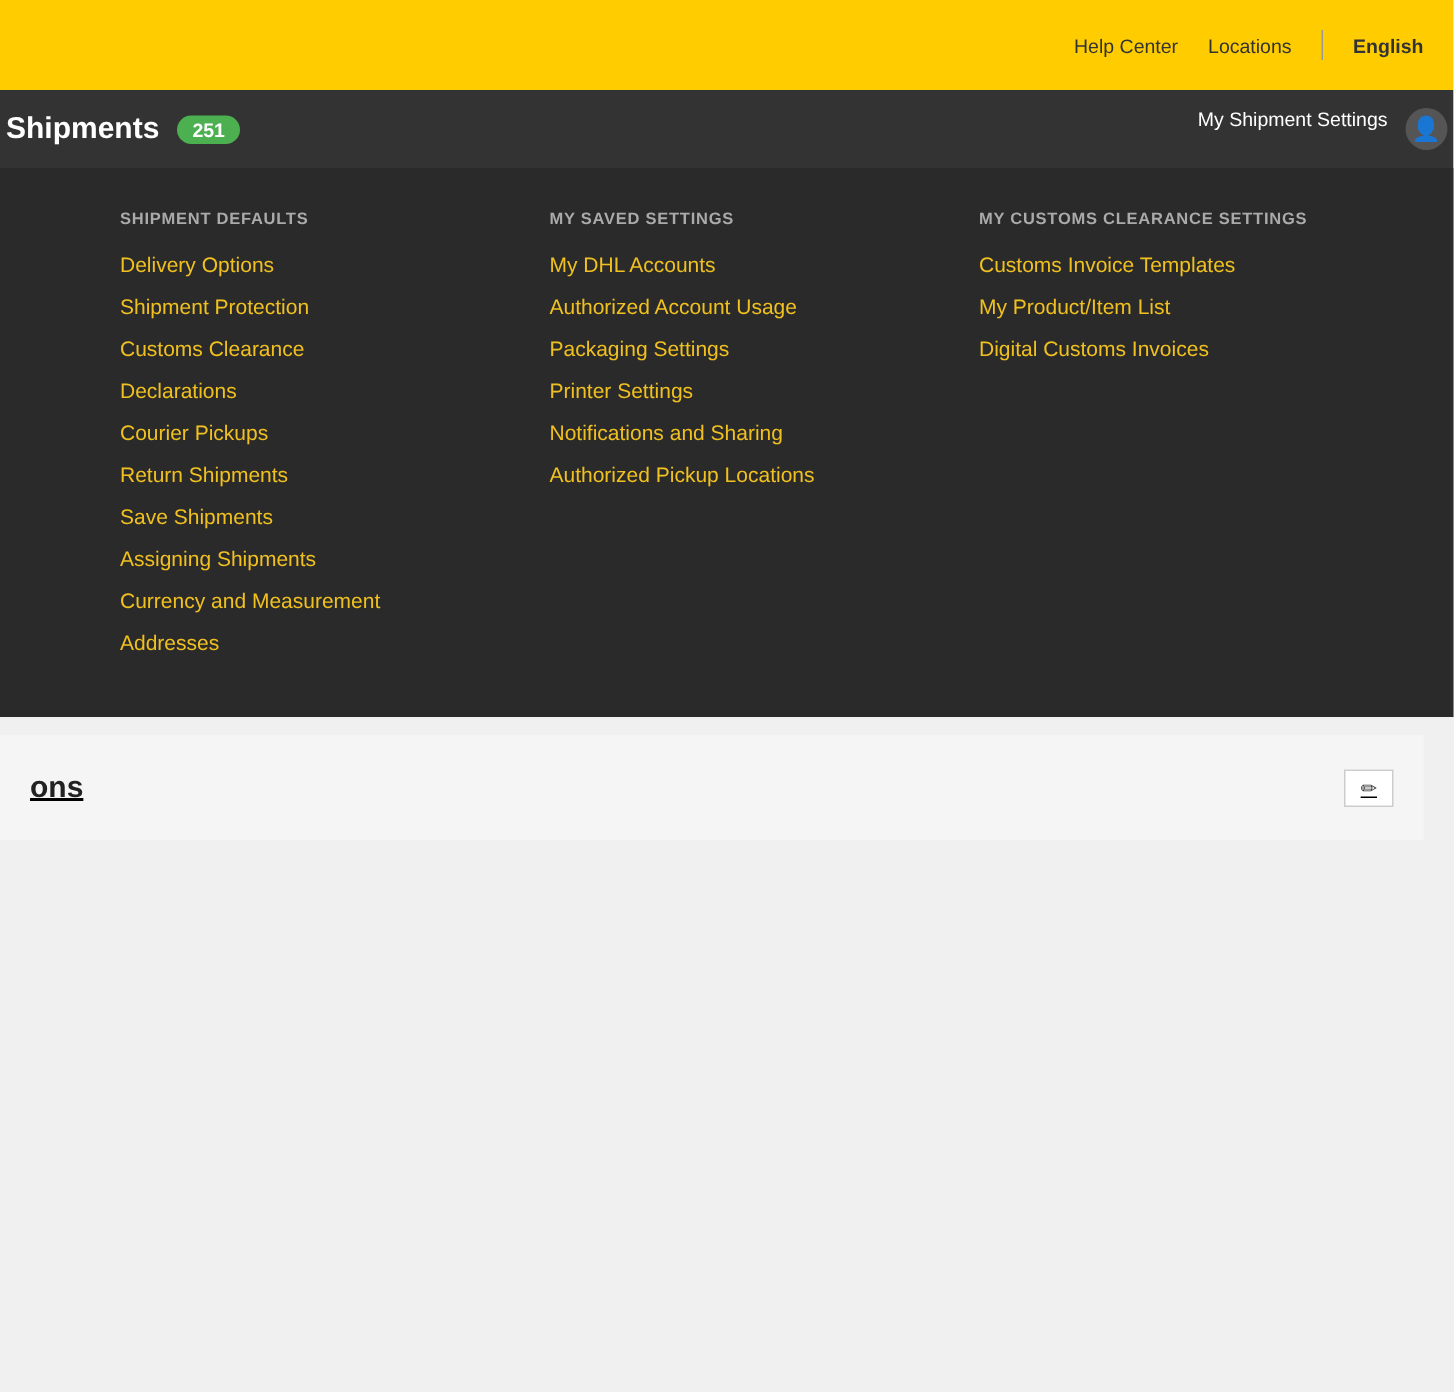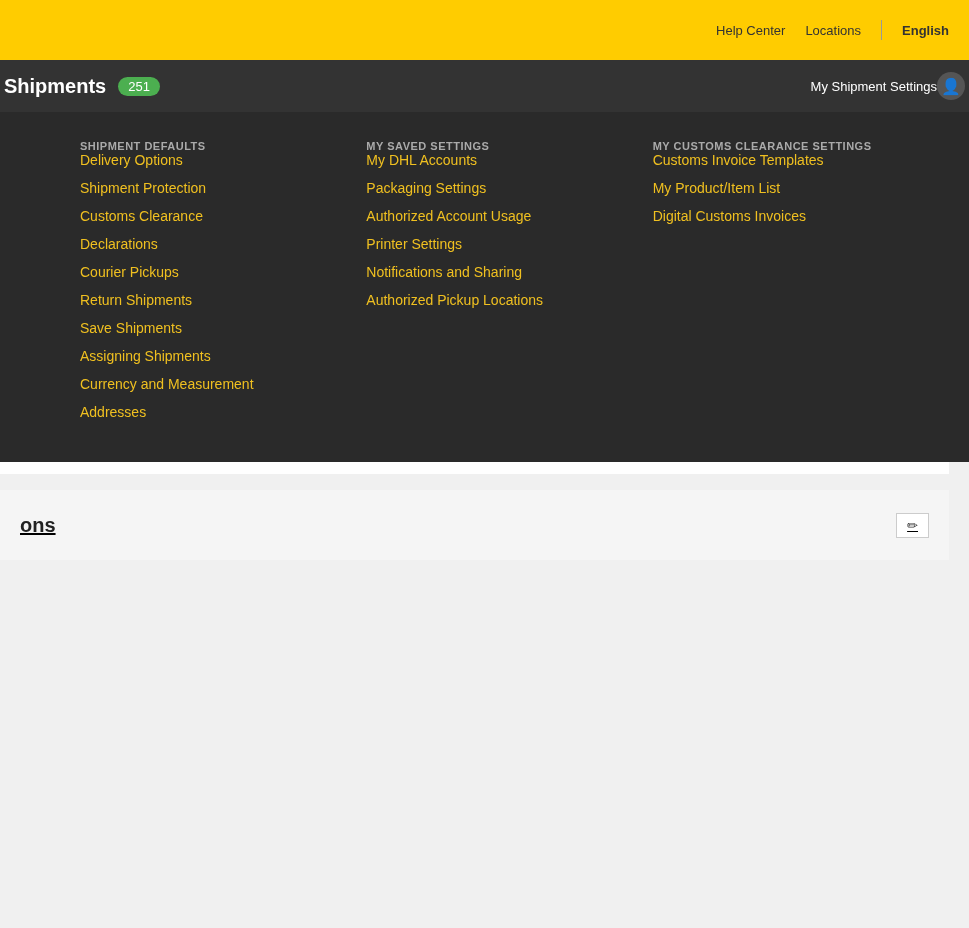--- a/index.html
+++ b/index.html
@@ -62,26 +62,26 @@
       color: white;
       font-size: 20px;
       font-weight: bold;
     }
     .nav-badge {
       background: #4CAF50;
       color: white;
       border-radius: 12px;
       padding: 2px 10px;
       font-size: 13px;
-      font-weight: normal;
+      font-weight: bold;
     }
     .nav-right {
       display: flex;
-      align-items: center;
-      gap: 0;
+      align-items: flex-start;
+      gap: 12px;
     }
     .nav-settings-link {
       color: white;
       font-size: 13px;
       cursor: pointer;
       text-decoration: none;
     }
     .nav-user-icon {
       width: 28px;
       height: 28px;
@@ -119,20 +119,21 @@
     }
     .dropdown-col {
       flex: 1;
       padding-right: 20px;
     }
     .dropdown-col-header {
       color: #aaa;
       font-size: 11px;
       font-weight: bold;
       letter-spacing: 0.5px;
+      margin-bottom: 16px;
       text-transform: uppercase;
     }
     .dropdown-item {
       color: #f0c020;
       font-size: 14px;
       cursor: pointer;
       margin-bottom: 12px;
       display: block;
     }
 
@@ -218,22 +219,22 @@
     <a class="dropdown-item">Return Shipments</a>
     <a class="dropdown-item">Save Shipments</a>
     <a class="dropdown-item">Assigning Shipments</a>
     <a class="dropdown-item">Currency and Measurement</a>
     <a class="dropdown-item">Addresses</a>
   </div>
 
   <div class="dropdown-col">
     <div class="dropdown-col-header">MY SAVED SETTINGS</div>
     <a class="dropdown-item">My DHL Accounts</a>
+    <a class="dropdown-item">Authorized Account Usage</a>
     <a class="dropdown-item">Packaging Settings</a>
-    <a class="dropdown-item">Authorized Account Usage</a>
     <a class="dropdown-item">Printer Settings</a>
     <a class="dropdown-item">Notifications and Sharing</a>
     <a class="dropdown-item">Authorized Pickup Locations</a>
   </div>
 
   <div class="dropdown-col">
     <div class="dropdown-col-header">MY CUSTOMS CLEARANCE SETTINGS</div>
     <a class="dropdown-item">Customs Invoice Templates</a>
     <a class="dropdown-item">My Product/Item List</a>
     <a class="dropdown-item">Digital Customs Invoices</a>

